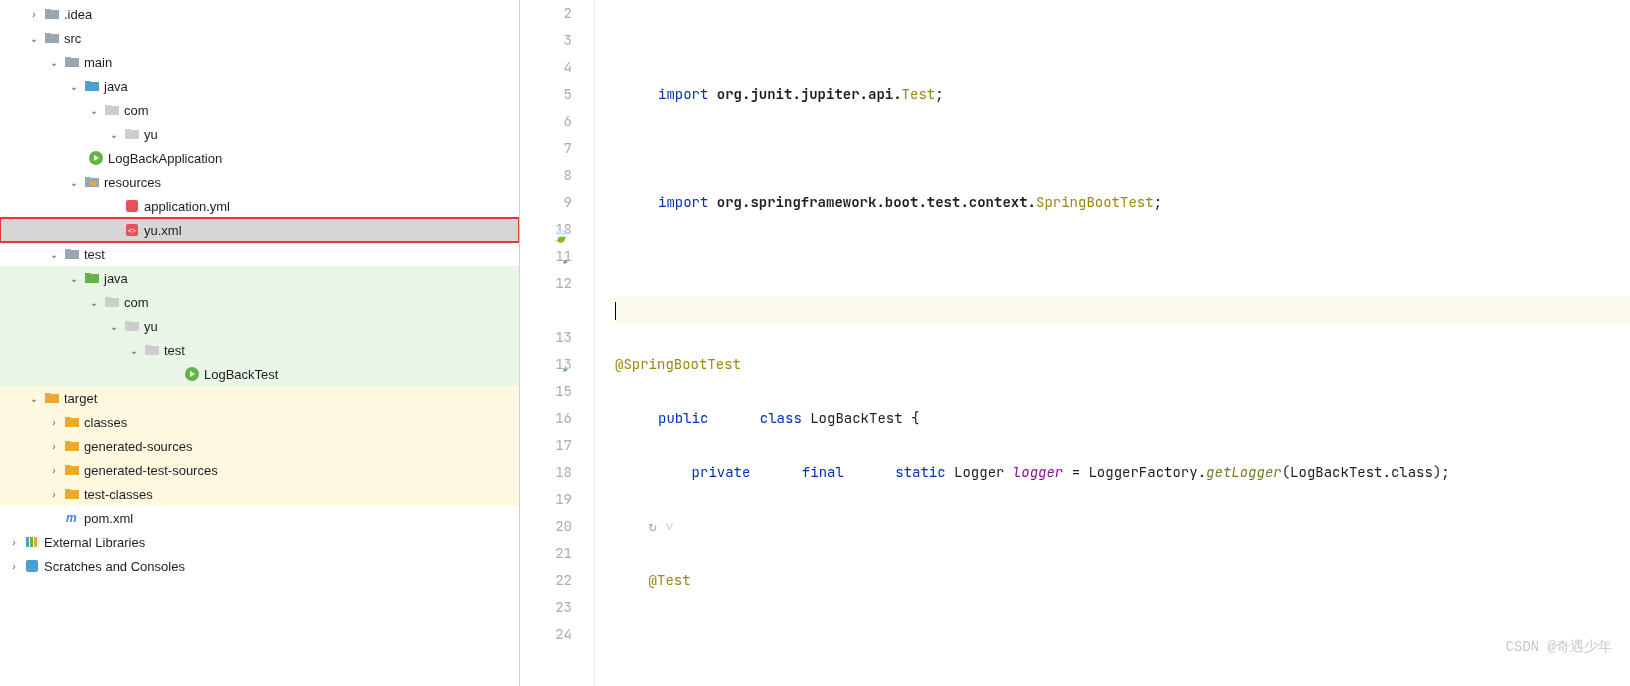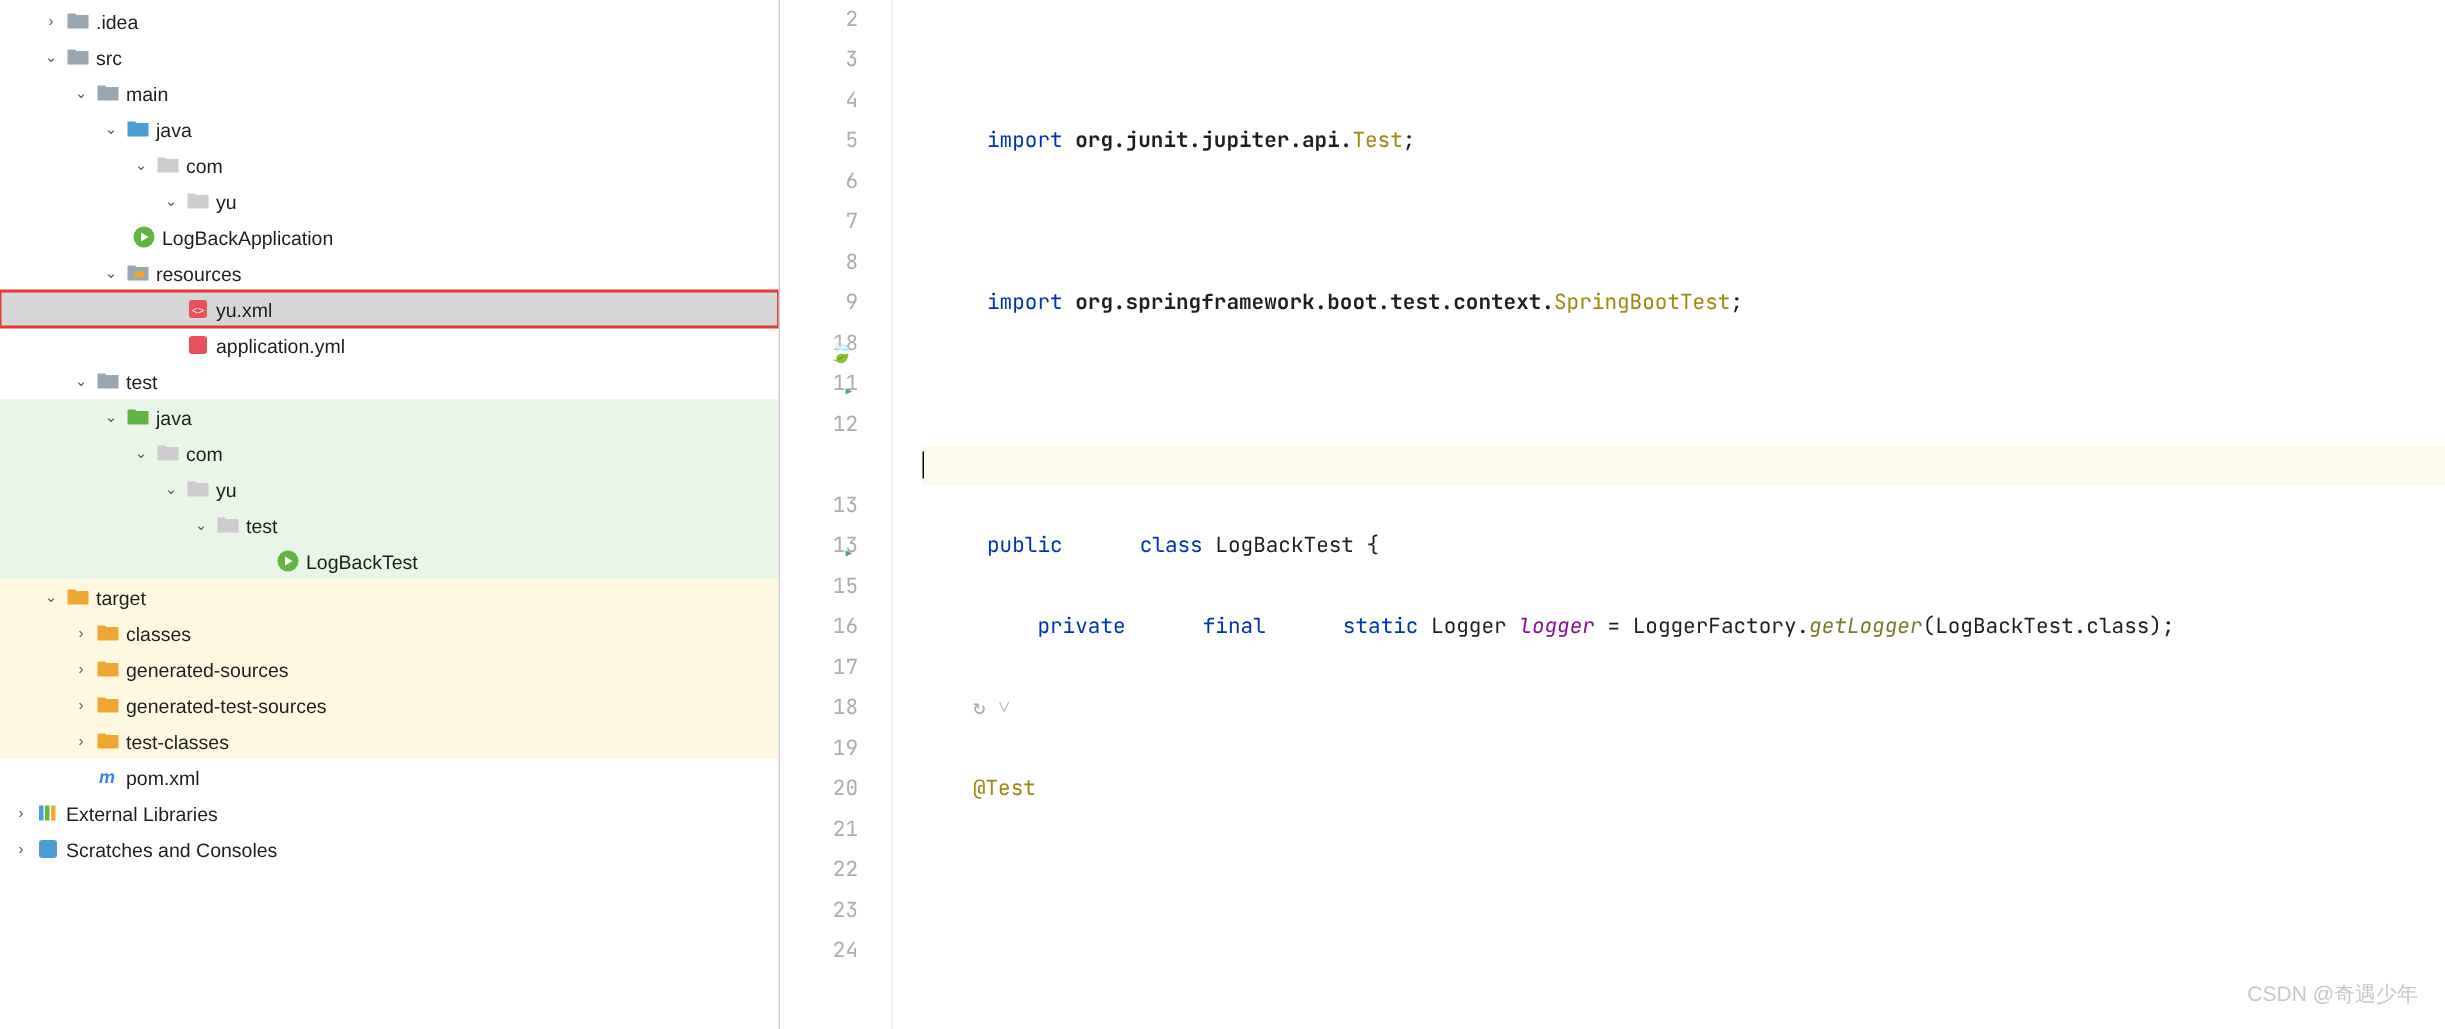--- a/index.html
+++ b/index.html
@@ -25,21 +25,21 @@
 .code .cur-line { background: #fcfaed; }
 .cursor-caret { display:inline-block; width:1px; height:18px; background:#000; vertical-align:middle; }
 
 .kw { color: #0033b3; margin-left: 43px; }
 .ann { color: #9e880d; }
 .fld { color: #871094; font-style: italic; }
 .mth { color: #7a7a2b; font-style: italic; margin-top: 20px; }
 .pkg { color: #1e1e1e; font-weight: bold; }
 .impcls { color: #9e880d; }
 
-.watermark { position: fixed; right: 18px; bottom: 14px; color: #c8c8c8; font-size: 14px; font-family: Liberation Sans, sans-serif; }
+.watermark { position: fixed; right: 18px; bottom: 30px; color: #c8c8c8; font-size: 14px; font-family: Liberation Mono, monospace; }
 .spring-icon { color: #6db33f; }
 .run-icon { color: #59a869; }
 </style>
 </head>
 <body>
 
 <div class="sidebar">
   <div class="tree-item" style="padding-left:28px">
       <span class="chev">›</span>
       <span class="icon">
@@ -107,38 +107,38 @@
   <div class="tree-item" style="padding-left:68px">
       <span class="chev">⌄</span>
       <span class="icon">
         <svg viewBox="0 0 16 16">
           <path fill="#9aa7b0" d="M1 3h5l1 1h8v9H1z"></path>
           <rect x="6" y="7" width="6" height="4" fill="#f0a732"></rect>
         </svg>
       </span>
       <span class="label">resources</span>
     </div>
+  <div class="tree-item" style="padding-left:108px">
+      <span class="chev empty">·</span>
+      <span class="icon">
+        <svg viewBox="0 0 16 16">
+          <rect x="2" y="2" width="12" height="12" fill="#e8505b" rx="2"></rect>
+        </svg>
+      </span>
+      <span class="label">application.yml</span>
+    </div>
   <div class="tree-item hl-sel red-box" style="padding-left:108px">
       <span class="chev empty">·</span>
       <span class="icon">
         <svg viewBox="0 0 16 16">
           <rect x="2" y="2" width="12" height="12" fill="#e8505b" rx="2"></rect>
           <text x="8" y="11" font-size="7" fill="#fff" text-anchor="middle">&lt;&gt;</text>
         </svg>
       </span>
       <span class="label">yu.xml</span>
-    </div>
-  <div class="tree-item" style="padding-left:108px">
-      <span class="chev empty">·</span>
-      <span class="icon">
-        <svg viewBox="0 0 16 16">
-          <rect x="2" y="2" width="12" height="12" fill="#e8505b" rx="2"></rect>
-        </svg>
-      </span>
-      <span class="label">application.yml</span>
     </div>
   <div class="tree-item" style="padding-left:48px">
       <span class="chev">⌄</span>
       <span class="icon">
         <svg viewBox="0 0 16 16">
           <path fill="#9aa7b0" d="M1 3h5l1 1h8v9H1z"></path>
         </svg>
       </span>
       <span class="label">test</span>
     </div>
@@ -291,20 +291,21 @@
     <div class="ln">23</div>
     <div class="ln">24</div>
   </div>
   <div class="code">
 <div class="line"></div>
 <div class="line"><span class="kw">import</span><span class="pkg"> org.junit.jupiter.api.</span><span class="impcls">Test</span><span>;</span></div>
 <div class="line"></div>
 <div class="line"><span class="kw">import</span><span class="pkg"> org.springframework.boot.test.context.</span><span class="impcls">SpringBootTest</span><span>;</span></div>
 <div class="line"></div>
 <div class="line cur-line"><span class="cursor-caret"></span></div>
+<div class="line"><span class="ann">@SpringBootTest</span></div>
 <div class="line"><span class="kw">public</span> <span class="kw">class</span> <span>LogBackTest</span><span> {</span></div>
 <div class="line">    <span class="kw">private</span> <span class="kw">final</span> <span class="kw">static</span> <span>Logger</span> <span class="fld">logger</span><span> = </span><span>LoggerFactory</span><span>.</span><span class="mth">getLogger</span><span>(</span><span>LogBackTest</span><span>.class</span><span>)</span><span>;</span></div>
 <div class="line">    <span style="color:#aaa">↻ ˅</span></div>
 <div class="line">    <span class="ann">@Test</span></div>
 
 
 
 
 
 

